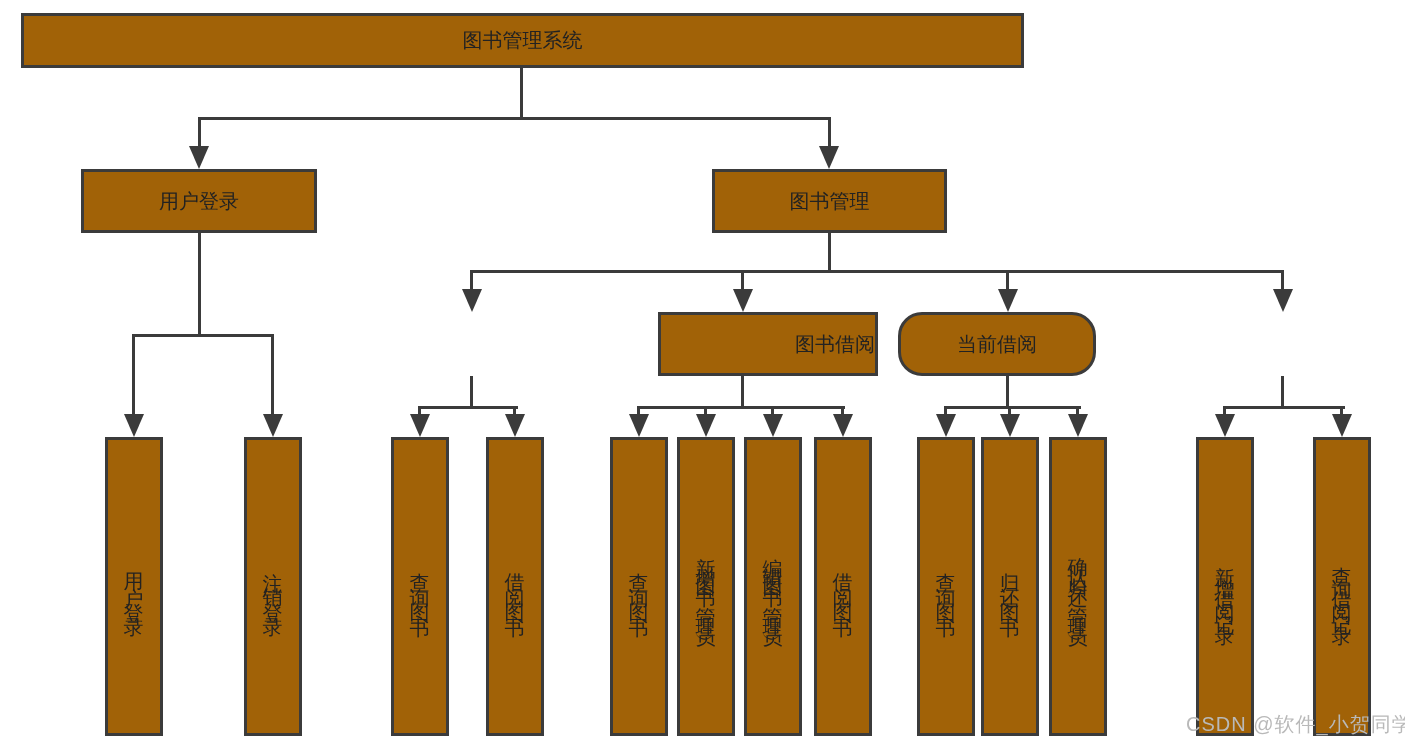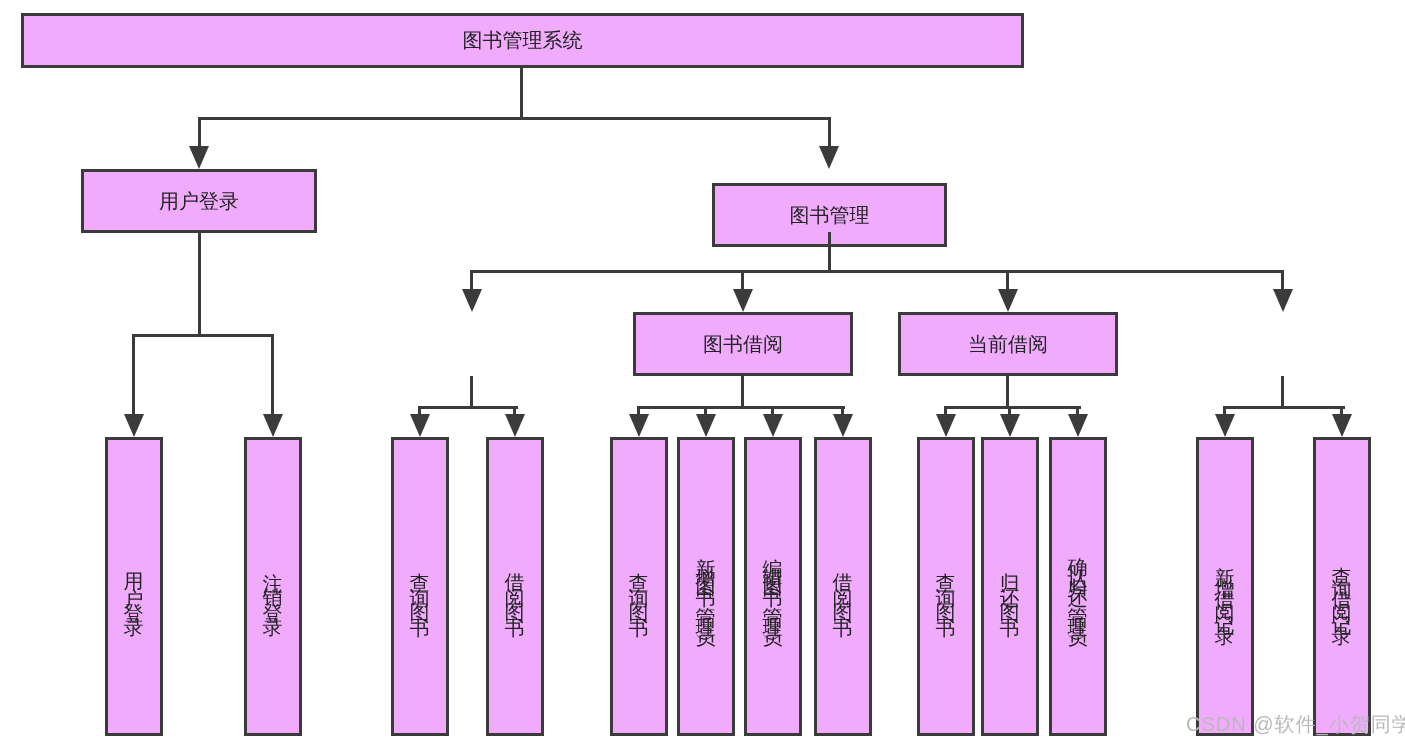--- a/index.html
+++ b/index.html
@@ -1,21 +1,21 @@
 <!DOCTYPE html>
 <html><head>
 <meta charset="utf-8">
 <style>
   html,body{margin:0;padding:0;background:#fff;}
   .canvas{
     position:relative;width:1405px;height:747px;background:#ffffff;
     font-family:"Liberation Sans","DejaVu Sans",sans-serif;overflow:hidden;
   }
   .box{
-    position:absolute;border:3px solid #3b3b3b;background:#f0abfc;
+    position:absolute;border:3px solid #3b3b3b;background:#a16207;
     display:flex;align-items:center;justify-content:center;
     color:#222222;font-size:20px;box-sizing:border-box;
   }
   .hnode{height:64px;}
   .leaf{top:437px;width:58px;height:299px;}
   .vtext{
     writing-mode:vertical-rl;text-orientation:mixed;
     font-size:20px;color:#222222;line-height:1;
   }
   .v4{letter-spacing:15px;}
@@ -45,21 +45,21 @@
   <div class="lv" style="left:520px;top:68px;height:52px;"></div>
   <div class="lh" style="left:198px;top:117px;width:633px;"></div>
   <div class="lv" style="left:198px;top:117px;height:33px;"></div>
   <div class="lv" style="left:828px;top:117px;height:33px;"></div>
   <div class="arrow" style="left:189px;top:146px;"></div>
   <div class="arrow" style="left:819px;top:146px;"></div>
 
   <div class="box hnode" style="left:81px;top:169px;width:236px;">
     <span>用户登录</span>
   </div>
-  <div class="box hnode" style="left:712px;top:183px;width:235px;">
+  <div class="box hnode" style="left:712px;top:169px;width:235px;">
     <span>图书管理</span>
   </div>
 
   <div class="lv" style="left:198px;top:233px;height:104px;"></div>
   <div class="lh" style="left:132px;top:334px;width:142px;"></div>
   <div class="lv" style="left:132px;top:334px;height:83px;"></div>
   <div class="lv" style="left:271px;top:334px;height:83px;"></div>
   <div class="arrow" style="left:124px;top:414px;"></div>
   <div class="arrow" style="left:263px;top:414px;"></div>
 
@@ -67,24 +67,24 @@
   <div class="lh" style="left:470px;top:270px;width:814px;"></div>
   <div class="lv" style="left:470px;top:270px;height:21px;"></div>
   <div class="lv" style="left:741px;top:270px;height:21px;"></div>
   <div class="lv" style="left:1006px;top:270px;height:21px;"></div>
   <div class="lv" style="left:1281px;top:270px;height:21px;"></div>
   <div class="arrow" style="left:462px;top:289px;"></div>
   <div class="arrow" style="left:733px;top:289px;"></div>
   <div class="arrow" style="left:998px;top:289px;"></div>
   <div class="arrow" style="left:1273px;top:289px;"></div>
 
-  <div class="box hnode" style="left:633px;top:312px;width:220px;">
+  <div class="box hnode" style="left:658px;top:312px;width:220px;justify-content:flex-end;">
     <span>图书借阅</span>
   </div>
-  <div class="box hnode" style="left:898px;top:312px;width:220px;">
+  <div class="box hnode" style="left:898px;top:312px;width:198px;border-radius:24px;">
     <span>当前借阅</span>
   </div>
 
   <div class="lv" style="left:470px;top:376px;height:32px;"></div>
   <div class="lh" style="left:418px;top:406px;width:100px;"></div>
   <div class="lv" style="left:418px;top:406px;height:10px;"></div>
   <div class="lv" style="left:513px;top:406px;height:10px;"></div>
   <div class="arrow" style="left:410px;top:414px;"></div>
   <div class="arrow" style="left:505px;top:414px;"></div>
 

